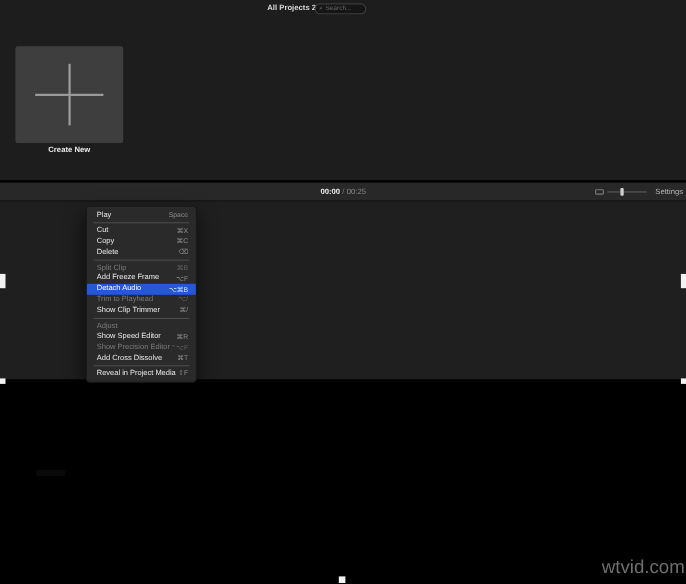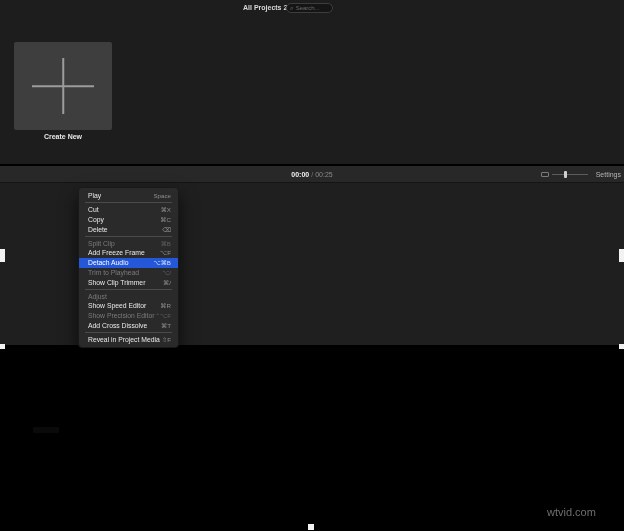--- a/index.html
+++ b/index.html
@@ -73,21 +73,21 @@
   .mi .sc{color:#8f8f8f;font-size:6.2px;}
   .mi.dim{color:#7b7b7b;}
   .mi.dim .sc{color:#606060;}
   .mi.hl{background:#2458d8;color:#fff;}
   .mi.hl .sc{color:#d4e2ff;}
   .msep{height:1px;background:#4b4b4b;margin:1.5px 6px;}
 
   
   .bottom{position:absolute;top:345px;left:0;width:624px;height:186px;background:#000;}
 
-  .wm{position:absolute;left:547px;top:506px;font-size:11px;color:#6f6f6f;z-index:8;}
+  .wm{position:absolute;left:547px;top:506px;font-size:17px;color:#6f6f6f;z-index:8;}
 </style>
 </head>
 <body>
 
 <div class="stage">
 
   <div class="projects">
     <div class="proj-title">All Projects 2</div>
     <div class="searchbox">
       <span class="sicon">⌕</span>

